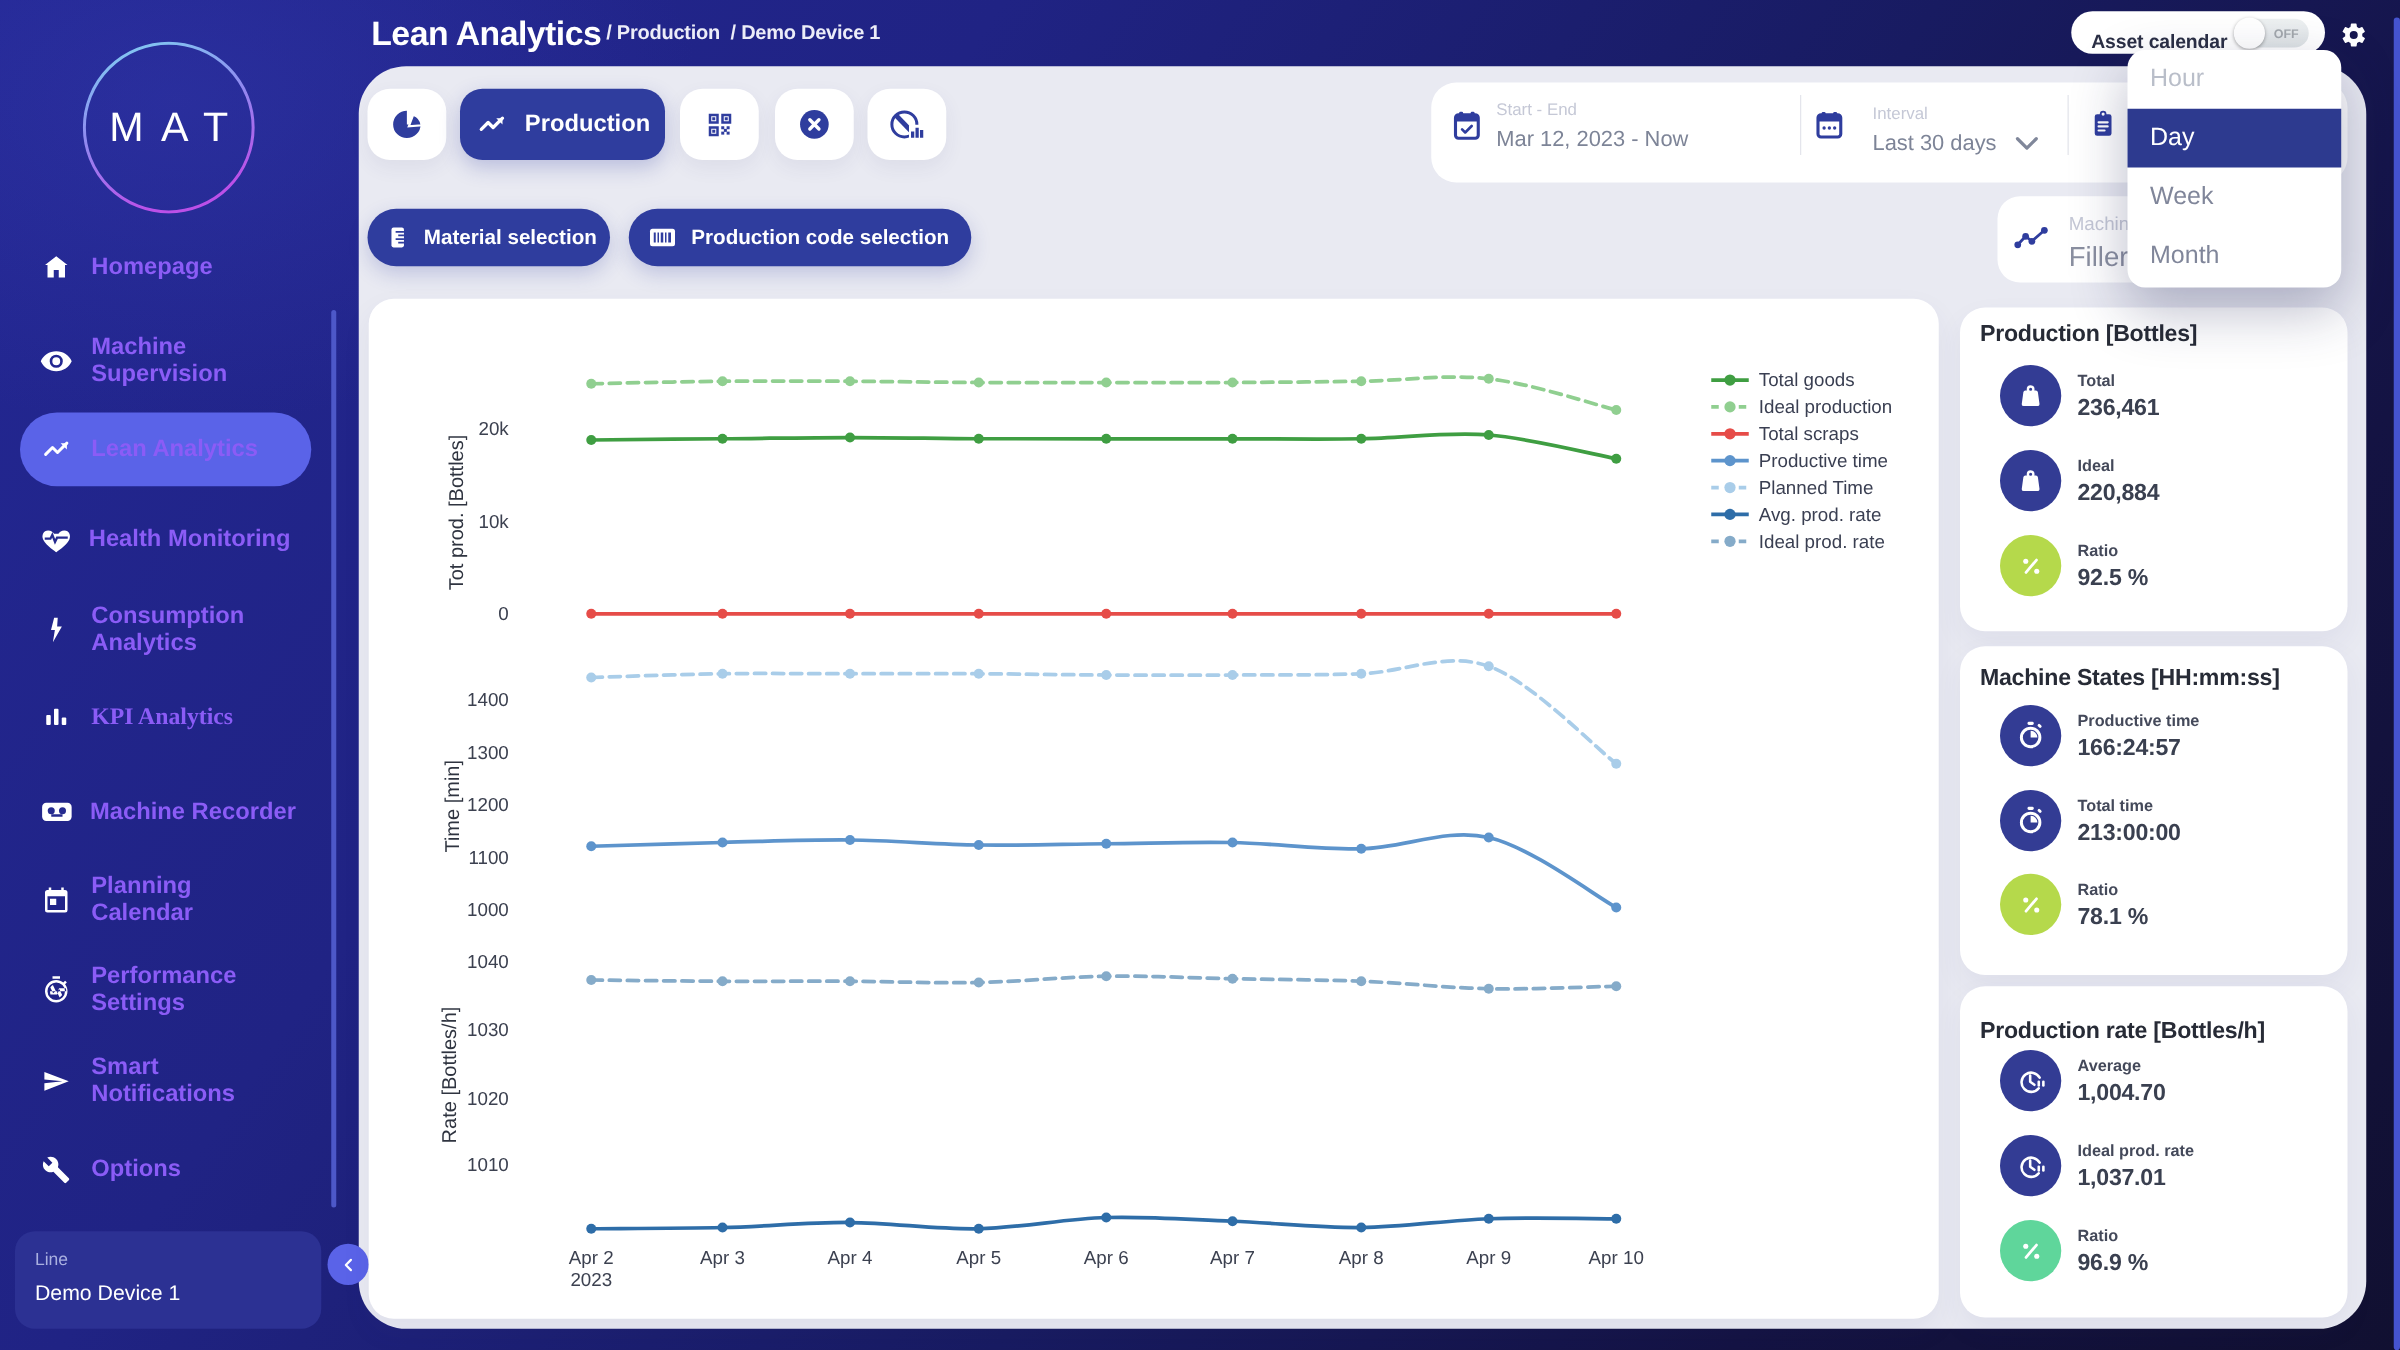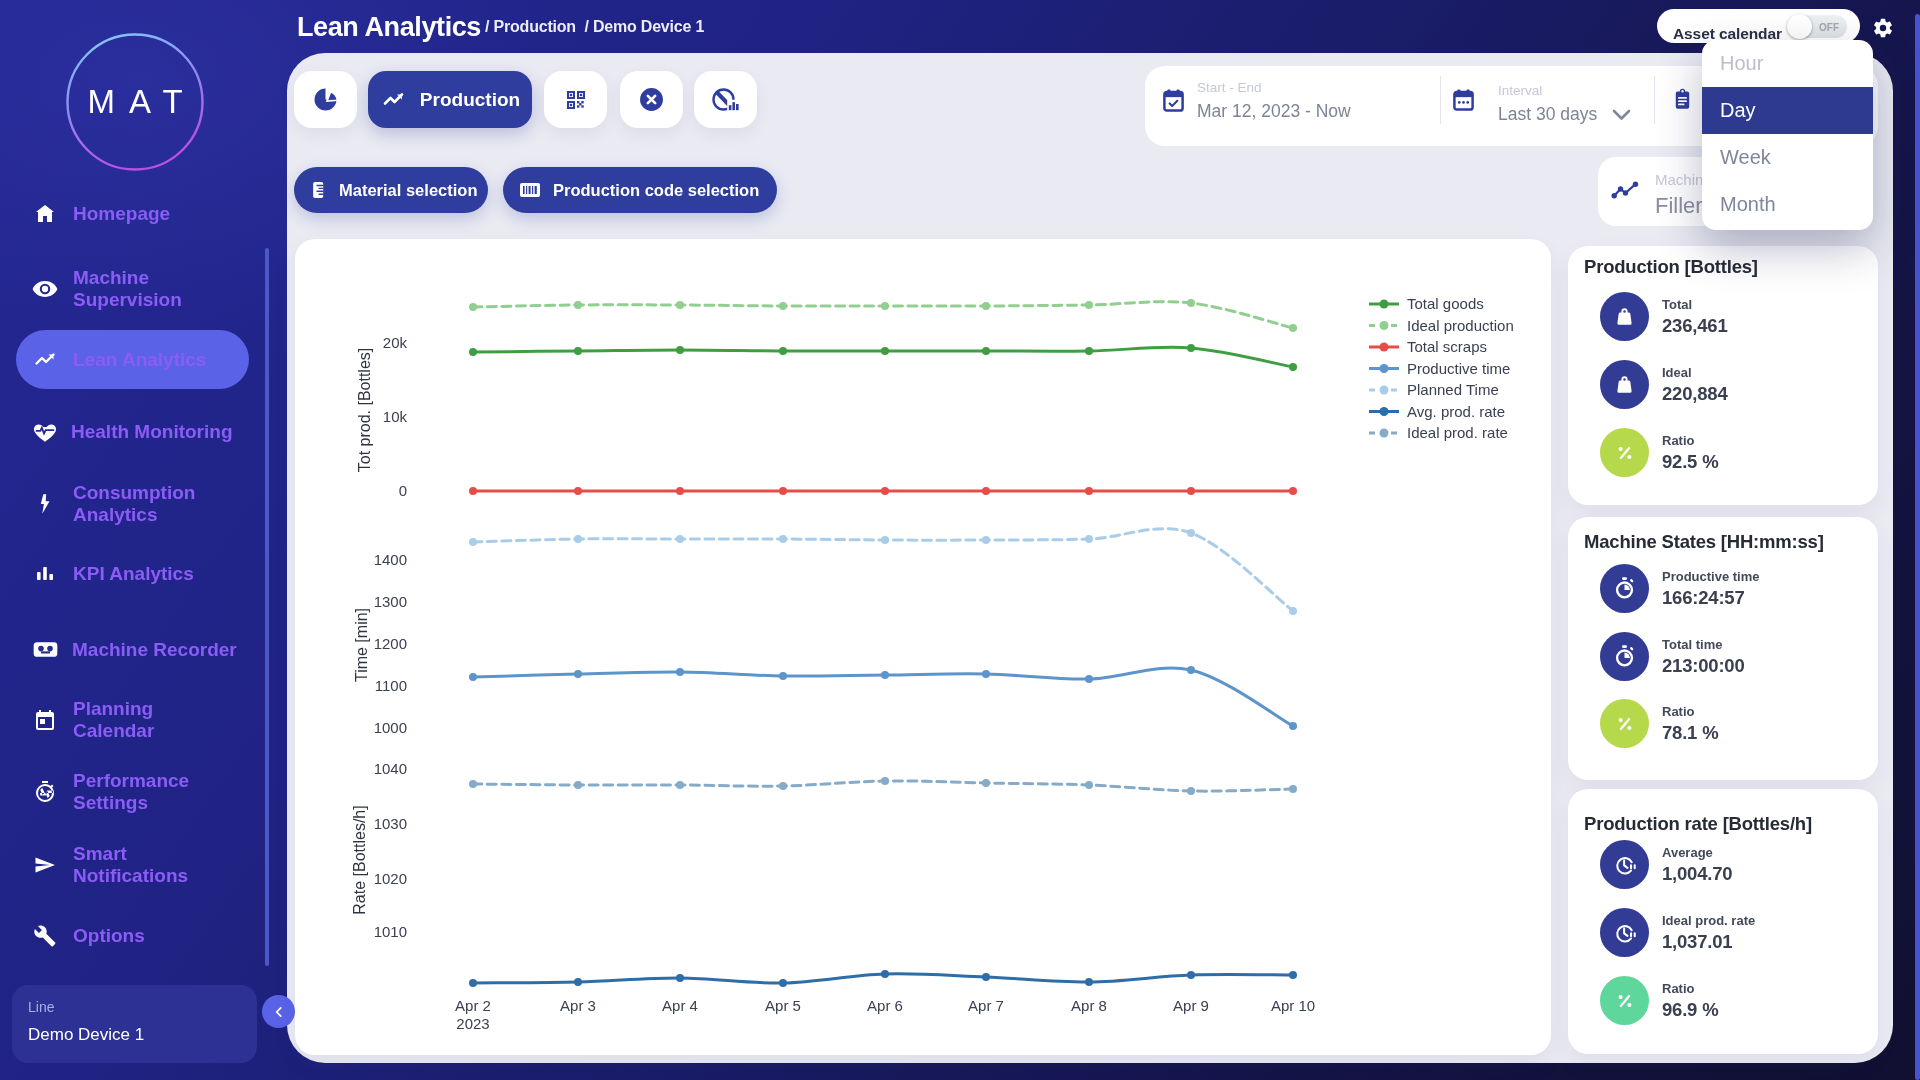--- a/index.html
+++ b/index.html
@@ -99,21 +99,21 @@
         <path fill="none" stroke="#262b8f" stroke-width="1.7" d="M3.5 11h4.2l1.4-2.8 2 5.2 1.5-3.1h7.9"></path>
       </svg>
       <span>Health Monitoring</span>
     </div>
   <div class="nav-item" style="top:482px;">
       <svg class="nav-ic" viewBox="0 0 24 24">
         <path fill="#fff" d="M13.2 2.2h-2.9L7.8 12h3.1l-1.6 9.8 7.2-12.6h-3.8z"></path>
       </svg>
       <span>Consumption<br>Analytics</span>
     </div>
-  <div class="nav-item" style="top:562px;"><svg class="nav-ic" viewBox="0 0 24 24">
+  <div class="nav-item" style="top:562px;font-family:Liberation Serif, serif;"><svg class="nav-ic" viewBox="0 0 24 24">
         <rect fill="#fff" x="4" y="10" width="3.6" height="8" rx="0.8"></rect>
         <rect fill="#fff" x="10.2" y="5" width="3.6" height="13" rx="0.8"></rect>
         <rect fill="#fff" x="16.4" y="12" width="3.6" height="6" rx="0.8"></rect>
       </svg>KPI Analytics</div>
   <div class="nav-item" style="top:636px;"><svg class="nav-ic" style="width:27px;height:27px;margin-left:-1px;margin-right:13px;" viewBox="0 0 24 24">
         <rect fill="#fff" x="1.5" y="5.5" width="21" height="13" rx="3"></rect>
         <circle cx="8" cy="11.2" r="2.5" fill="#262b8f"></circle>
         <circle cx="16" cy="11.2" r="2.5" fill="#262b8f"></circle>
         <path d="M8 14.6h8" stroke="#262b8f" stroke-width="1.9"></path>
       </svg>Machine Recorder</div>

